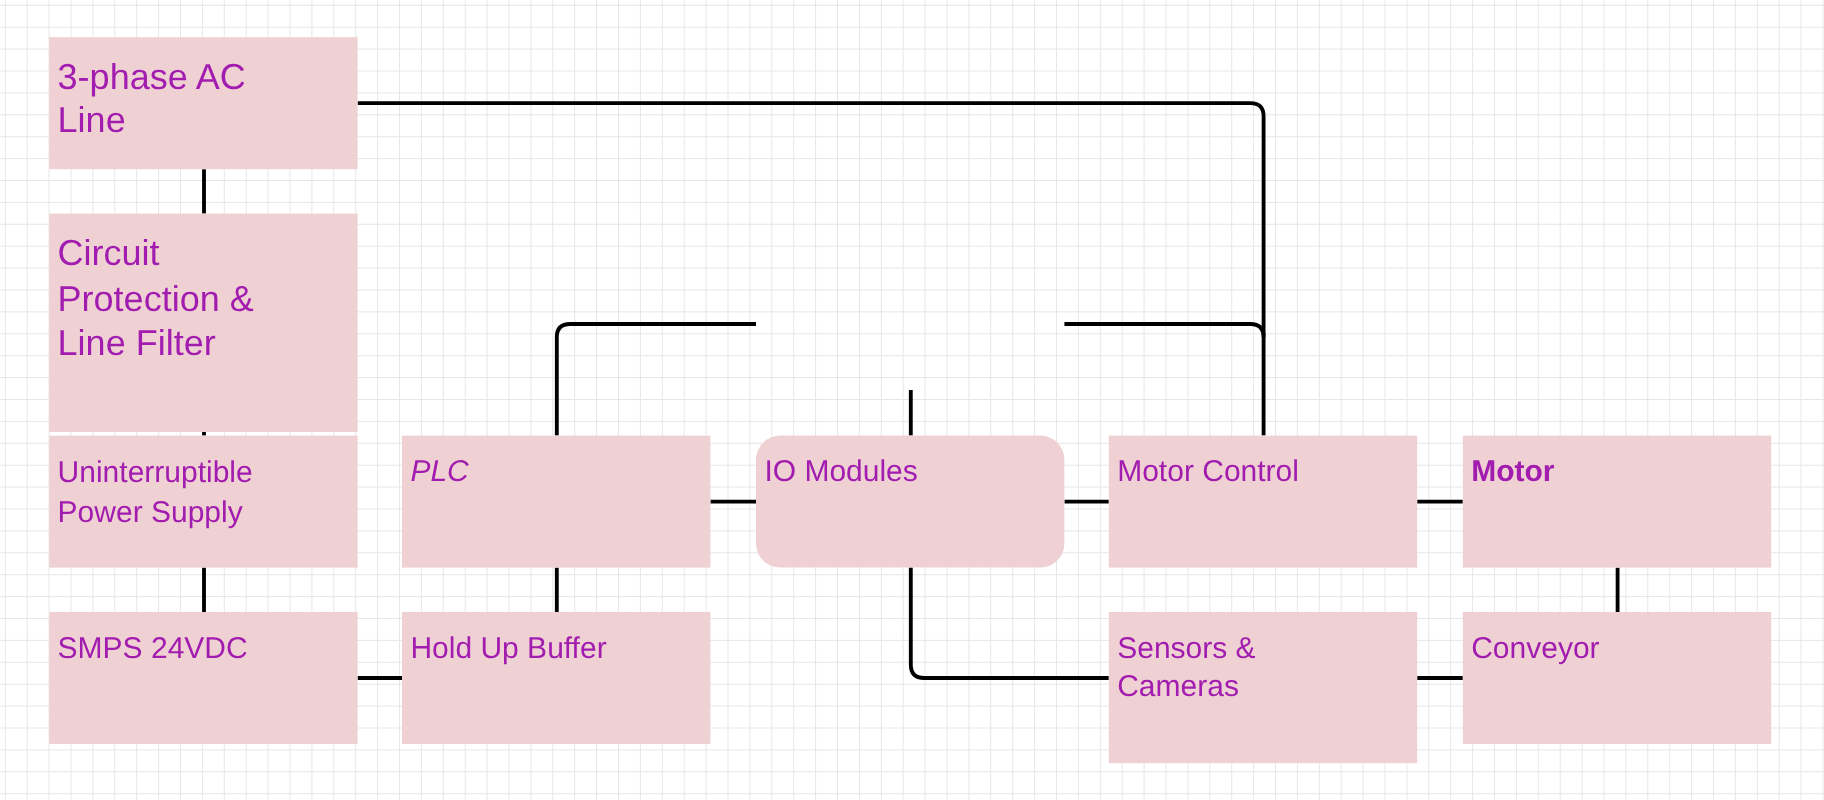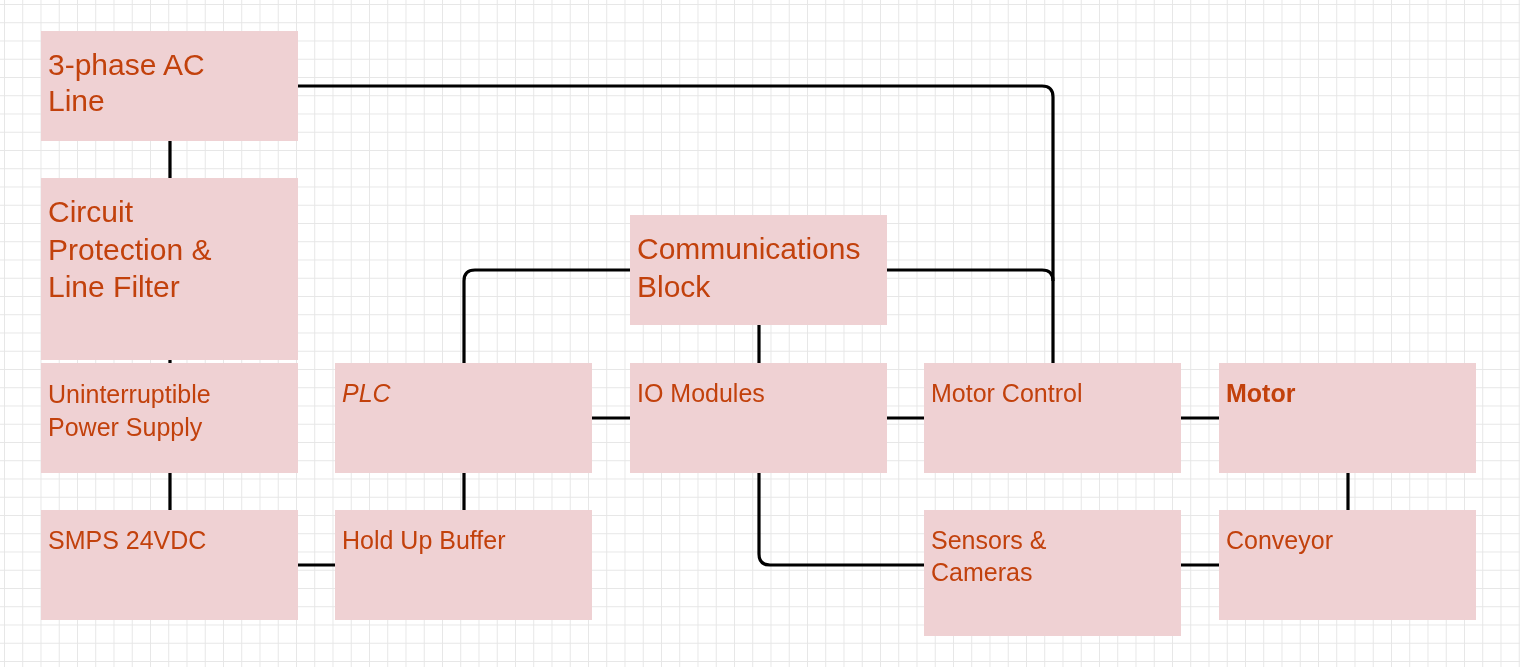--- a/index.html
+++ b/index.html
@@ -12,21 +12,21 @@
       background-size: 18.25px 18.25px;
       background-position: 4px 4px;
       font-family: "Liberation Sans", sans-serif;
     }
     #canvas { position: absolute; left: 0; top: 0; width: 1520px; height: 667px; }
     svg.wires { position: absolute; left: 0; top: 0; width: 1520px; height: 667px; }
     svg.wires path { fill: none; stroke: #000; stroke-width: 3.2; stroke-linejoin: round; stroke-linecap: butt; }
     .block {
       position: absolute; box-sizing: border-box;
       padding: 14px 6px 16px 7px;
-      color: #c2410c; line-height: 1.2;
+      color: #a21caf; line-height: 1.2;
     }
     .block .label { white-space: pre-line; display: block; }
     .f28 { font-size: 30px; }
     .f30 { font-size: 25px; }
   </style>
 </head>
 <body>
 
 <div id="canvas">
 
@@ -84,26 +84,22 @@
   </div>
 
   <div class="block f30" style="left: 335px; top: 363px; width: 257px; height: 110px; padding-top: 15px; background-color: rgb(239, 209, 211); font-style: italic;">
     <span class="label">PLC</span>
   </div>
 
   <div class="block f30" style="left: 335px; top: 510px; width: 257px; height: 110px; padding-top: 15px; background-color: rgb(239, 209, 211);">
     <span class="label">Hold Up Buffer</span>
   </div>
 
-  <div class="block f28" style="left: 630px; top: 215px; width: 257px; height: 110px; padding-top: 15px; background-color: rgb(239, 209, 211);">
-    <span class="label" style="line-height:1.25;">Communications
-Block</span>
-  </div>
 
-  <div class="block f30" style="left: 630px; top: 363px; width: 257px; height: 110px; padding-top: 15px; background-color: rgb(239, 209, 211);">
+  <div class="block f30" style="left: 630px; top: 363px; width: 257px; height: 110px; padding-top: 15px; background-color: rgb(239, 209, 211); border-radius: 20px;">
     <span class="label">IO Modules</span>
   </div>
 
   <div class="block f30" style="left: 924px; top: 363px; width: 257px; height: 110px; padding-top: 15px; background-color: rgb(239, 209, 211);">
     <span class="label">Motor Control</span>
   </div>
 
   <div class="block f30" style="left: 924px; top: 510px; width: 257px; height: 126px; padding-top: 15px; background-color: rgb(239, 209, 211);">
     <span class="label" style="line-height:1.27;">Sensors &amp;
 Cameras</span>

